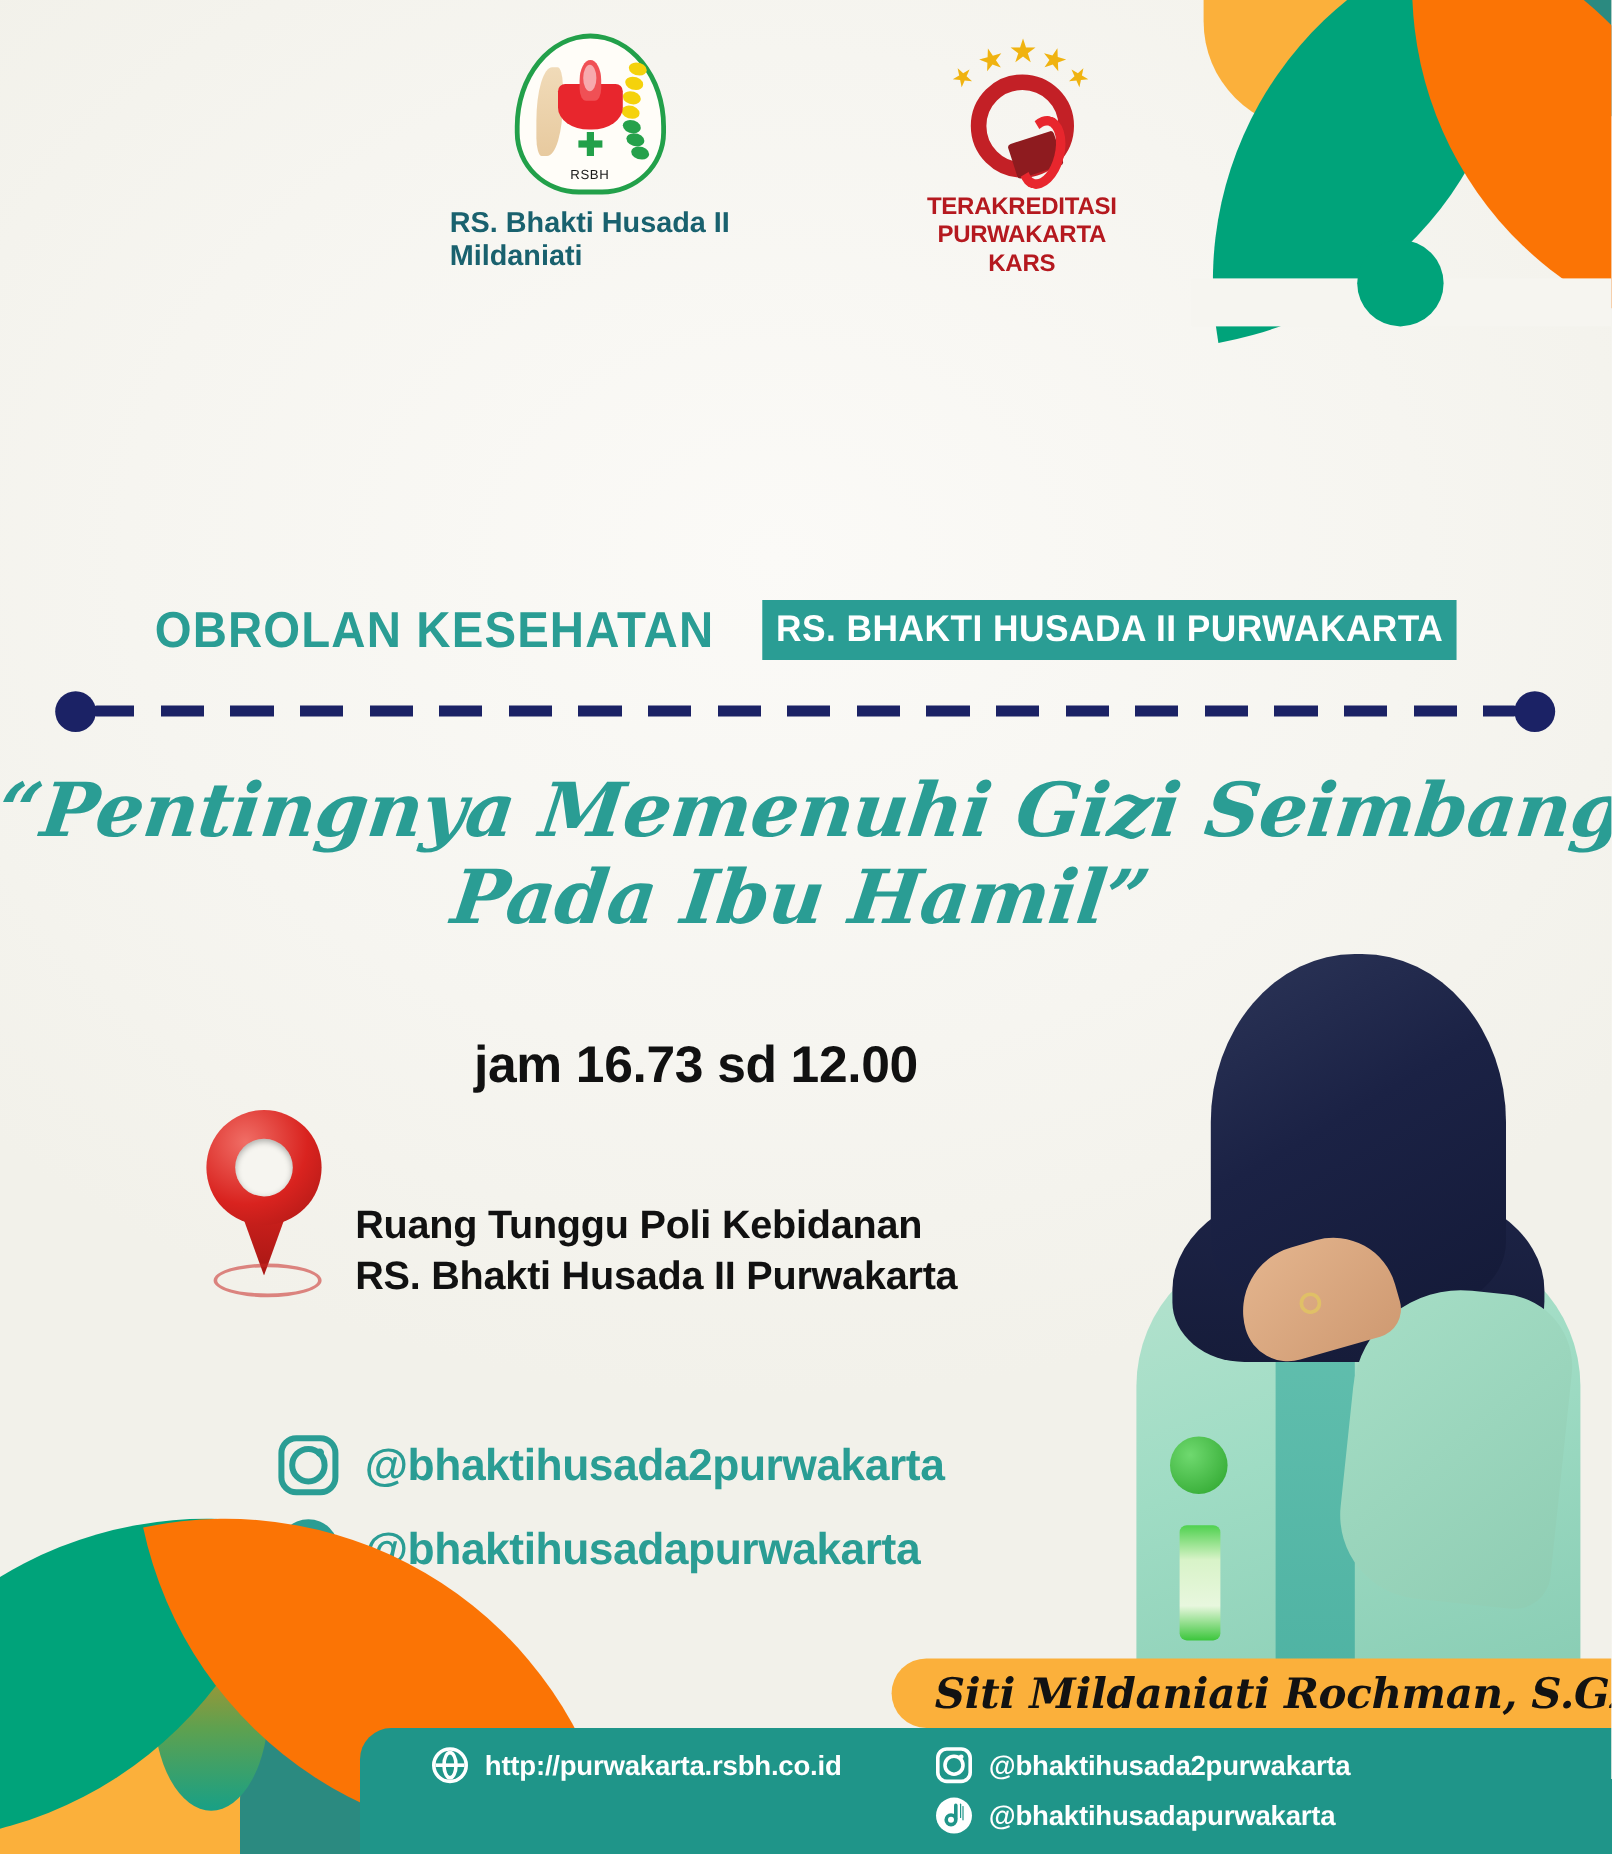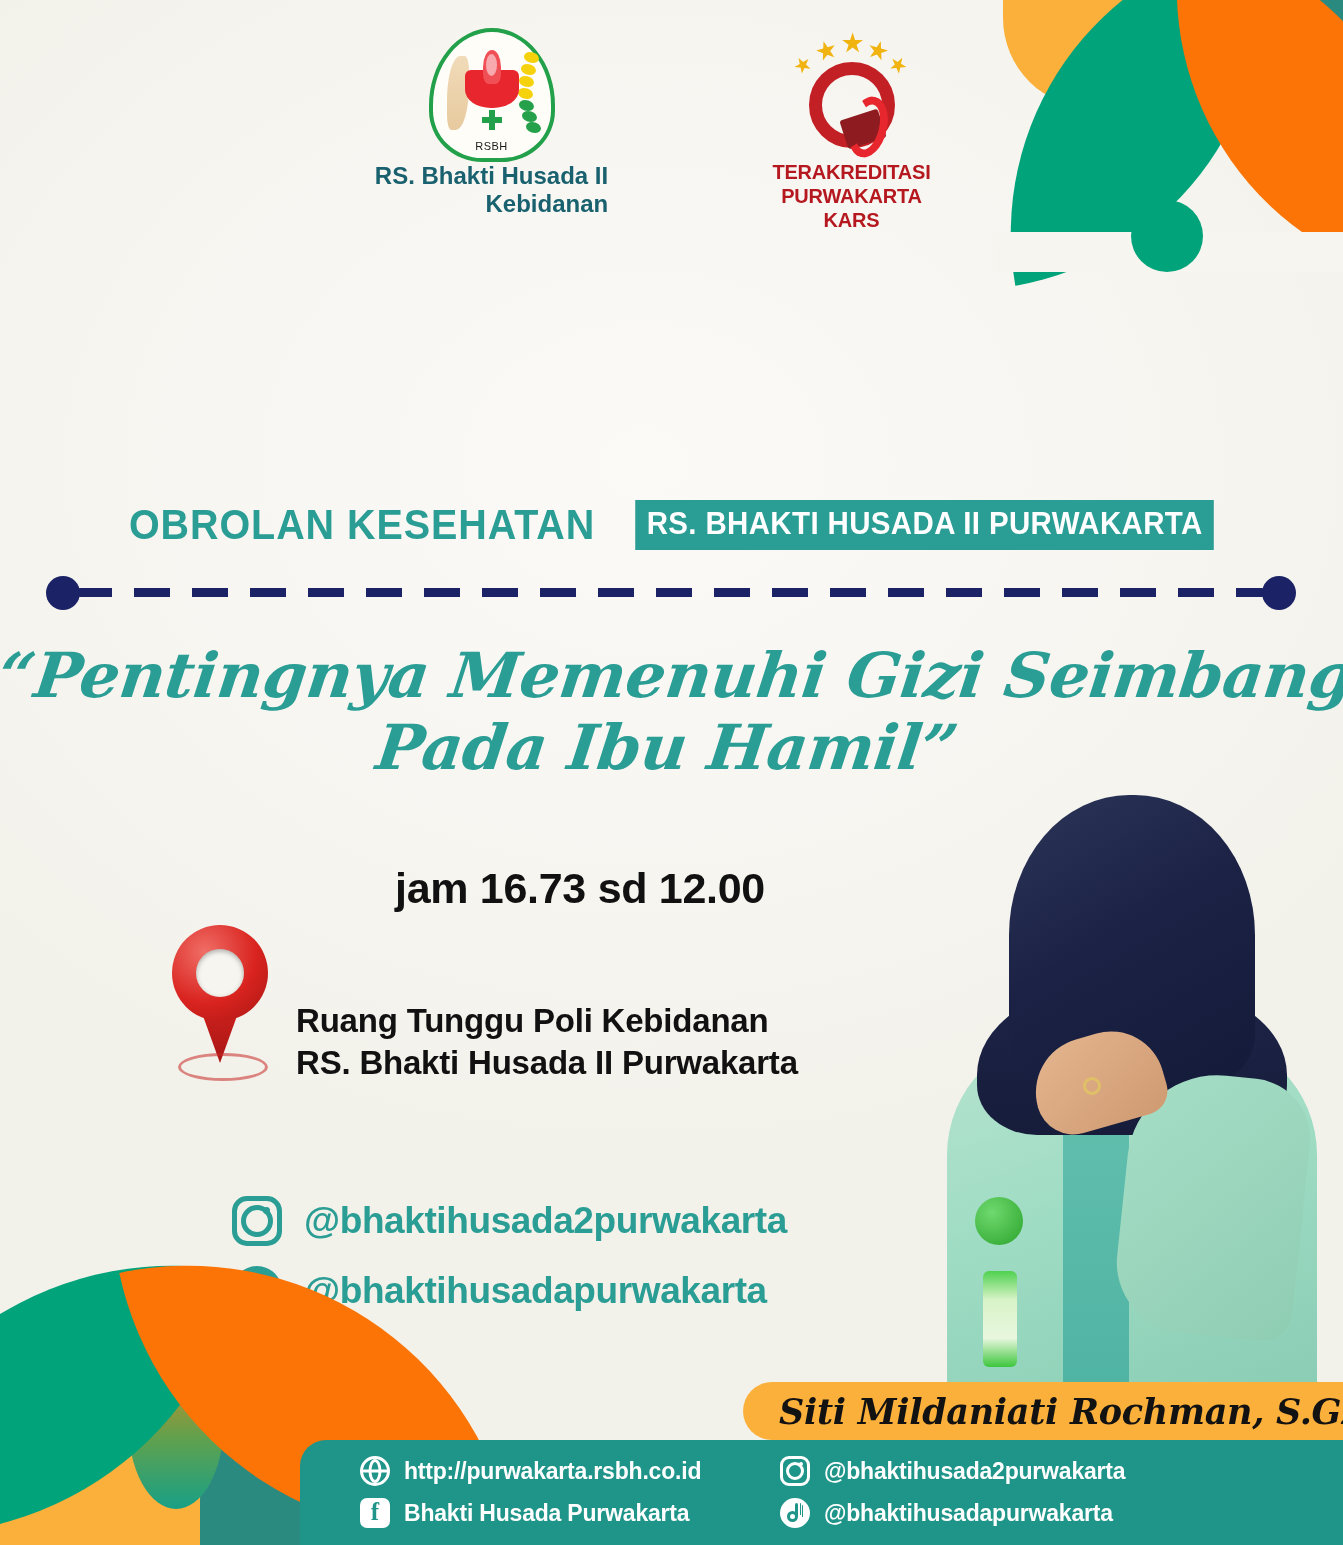--- a/index.html
+++ b/index.html
@@ -114,21 +114,21 @@
   .wheat-r i:nth-child(3){top:24px;right:7px;}
   .wheat-r i:nth-child(4){top:36px;right:8px;}
   .wheat-r i:nth-child(5){top:48px;right:7px;background:#25a14b;}
   .wheat-r i:nth-child(6){top:59px;right:4px;background:#25a14b;}
   .wheat-r i:nth-child(7){top:70px;right:0px;background:#25a14b;}
   .rsbh-tag{
     position:absolute;bottom:6px;left:50%;transform:translateX(-50%);
     font-size:11px;font-weight:normal;color:#1a1a1a;letter-spacing:.5px;
   }
   .logo-caption{
-    text-align:right;font-size:24px;font-weight:bold;
+    margin-top:10px;text-align:left;font-size:24px;font-weight:bold;
     color:#19616e;line-height:1.18;
   }
   .kars-mark{width:130px;height:128px;position:relative;}
   .kars-stars{position:absolute;top:0;left:0;width:130px;height:46px;}
   .kars-stars span{
     position:absolute;color:#f0b310;font-size:26px;line-height:1;
   }
   .kars-stars span:nth-child(1){left:6px;top:26px;font-size:21px;transform:rotate(-30deg);}
   .kars-stars span:nth-child(2){left:28px;top:10px;font-size:25px;transform:rotate(-16deg);}
   .kars-stars span:nth-child(3){left:54px;top:2px;font-size:27px;}
@@ -454,21 +454,21 @@
           <div class="tul-cup"></div>
           <div class="tul-petal-c"></div>
           <div class="tul-petal-hl"></div>
           <div class="tul-stem"></div>
           <div class="cross"></div>
         </div>
         <div class="rsbh-tag">RSBH</div>
       </div>
       <div class="logo-caption">
         <div>RS. Bhakti Husada II</div>
-        <div>Kebidanan</div>
+        <div>Mildaniati</div>
       </div>
     </div>
 
     <div class="logo-block">
       <div class="kars-mark">
         <div class="kars-stars">
           <span>★</span>
             <span>★</span>
             <span>★</span>
             <span>★</span>
@@ -564,24 +564,20 @@
     <div class="speaker-name">Siti Mildaniati Rochman, S.Gz.</div>
   </div>
 
   <div class="footer">
     <div class="ft-grid">
       <div class="ft-col">
         <div class="ft-item">
           <div class="ic ic-globe"></div>
           <div class="ft-label">http://purwakarta.rsbh.co.id</div>
         </div>
-        <div class="ft-item">
-          <div class="ic ic-fb"></div>
-          <div class="ft-label">Bhakti Husada Purwakarta</div>
-        </div>
       </div>
       <div class="ft-col">
         <div class="ft-item">
           <div class="ic ic-ig"></div>
           <div class="ft-label">@bhaktihusada2purwakarta</div>
         </div>
         <div class="ft-item">
           <div class="ic ic-tt"></div>
           <div class="ft-label">@bhaktihusadapurwakarta</div>
         </div>

